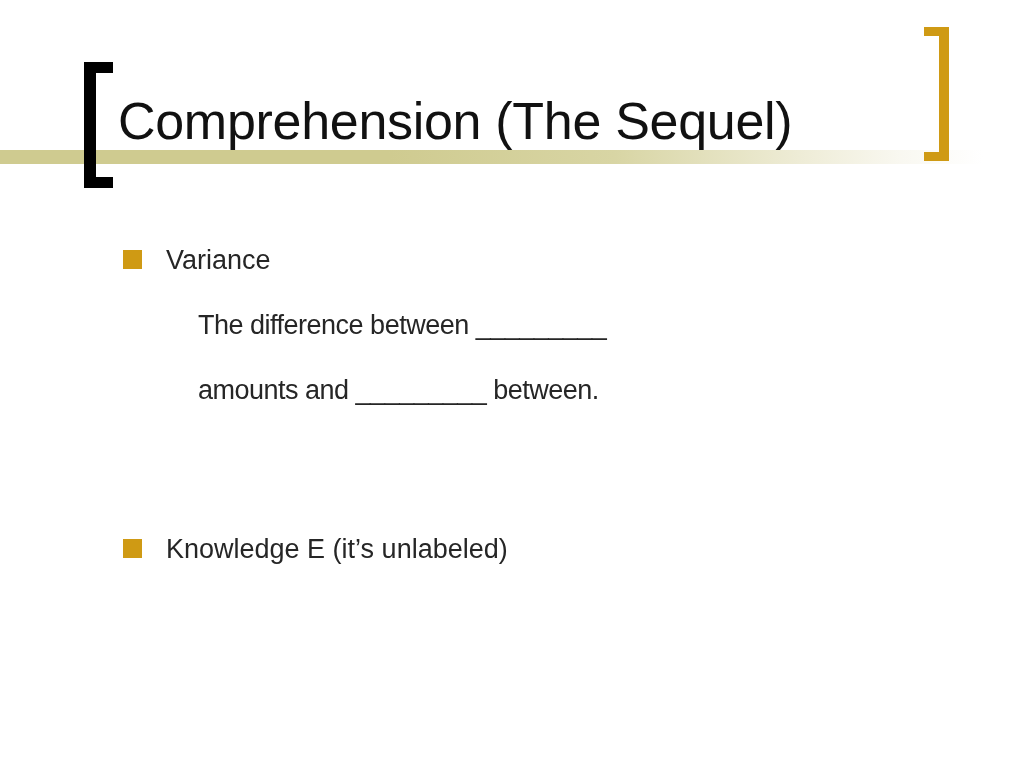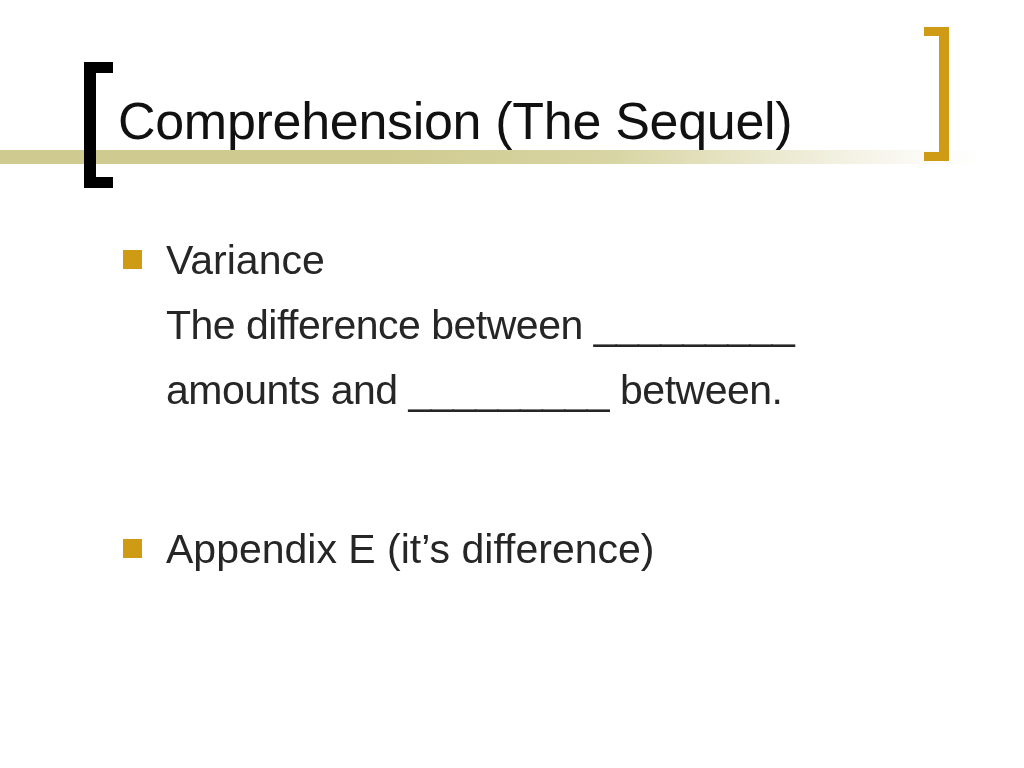--- a/index.html
+++ b/index.html
@@ -107,33 +107,34 @@
   .bullet-marker {
     position: absolute;
     left: 123px;
     top: 22px;
     width: 19px;
     height: 19px;
     background: #cf9a14;
   }
 
   .bullet-lines {
-    font-size: 41px;
+    font-size: 27px;
     line-height: 65px;
     color: #262626;
     font-family: "Liberation Sans", sans-serif;
     font-weight: normal;
   }
 
   .bullet-lines .line {
     white-space: pre;
   }
 
   .blank {
     letter-spacing: -0.5px;
+    margin-left: 32px;
   }
 </style>
 </head>
 <body>
 
 <div id="slide">
 
   <div class="title-area">
 
     <div class="accent-bar"></div>
@@ -152,18 +153,18 @@
       <div class="bullet-lines">
         <div class="line">Variance</div>
         <div class="line blank">The difference between _________</div>
         <div class="line blank">amounts and _________ between.</div>
       </div>
     </div>
 
     <div class="bullet-block">
       <span class="bullet-marker"></span>
       <div class="bullet-lines">
-        <div class="line">Appendix E (it’s difference)</div>
+        <div class="line">Knowledge E (it’s unlabeled)</div>
       </div>
     </div>
 
   </div>
 </div>
 
 </body></html>

